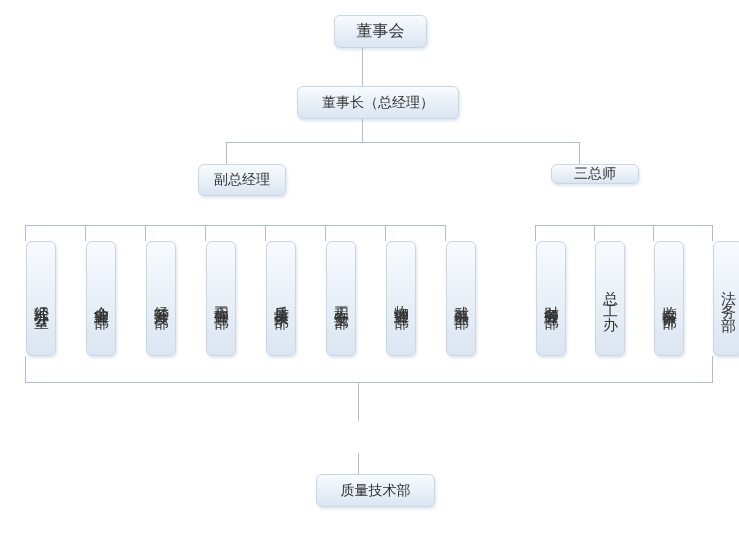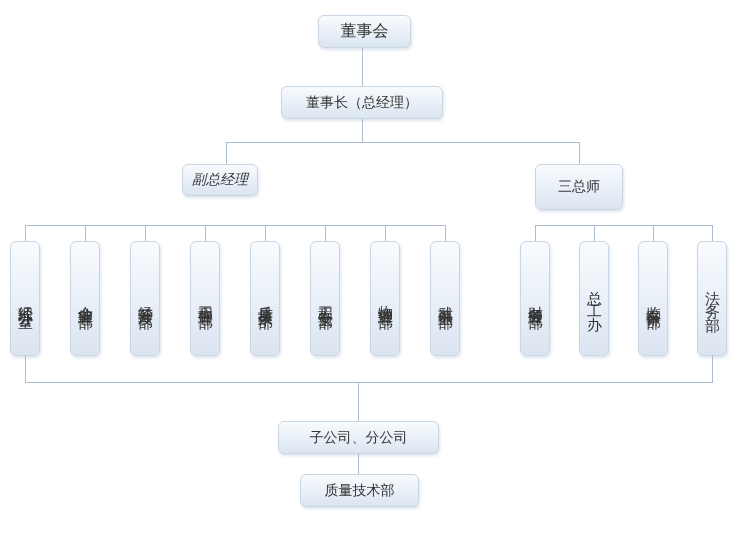--- a/index.html
+++ b/index.html
@@ -13,20 +13,21 @@
   .node {
     position:absolute;
     display:flex; align-items:center; justify-content:center;
     background:linear-gradient(180deg, var(--node-bg-top,#f8fbfe) 0%, var(--node-bg-bottom,#dbe5f1) 100%);
     border:1px solid var(--node-border,#c9d6e3);
     border-radius:6px;
     color:var(--text,#333333);
     box-shadow:1px 2px 3px rgba(160,180,205,0.35);
     box-sizing:border-box;
     white-space:nowrap;
+    margin-left:16px;
   }
   .hnode { height:33px; font-size:14px; }
   .dept  { top:241px; width:30px; height:115px; font-size:15px; }
   .dept span { writing-mode:vertical-rl; text-orientation:upright; letter-spacing:2px; }
   .spread span { letter-spacing:13px; }
   .line { position:absolute; background:var(--line,#aebdd3); }
   .lh { height:1px; }
   .lv { width:1px; }
 </style>
 </head>
@@ -63,24 +64,24 @@
   <div class="line lv" style="left:358px; top:453px; height:21px;"></div>
 
   <div class="node hnode" style="left:318px; top:15px; width:93px; font-size:16px;">
     <span>董事会</span>
   </div>
 
   <div class="node hnode" style="left:281px; top:86px; width:162px;">
     <span>董事长（总经理）</span>
   </div>
 
-  <div class="node hnode" style="left:182px; top:164px; width:76px; height:32px;font-style:italic;">
+  <div class="node hnode" style="left:182px; top:164px; width:88px; height:32px;">
     <span>副总经理</span>
   </div>
-  <div class="node hnode" style="left:535px; top:164px; width:88px; height:46px;">
+  <div class="node hnode" style="left:535px; top:164px; width:88px; height:20px;">
     <span>三总师</span>
   </div>
 
   <div class="node dept" style="left:10px;">
     <span>经理办公室</span>
   </div>
   <div class="node dept" style="left:70px;">
     <span>企业管理部</span>
   </div>
   <div class="node dept" style="left:130px;">
@@ -108,20 +109,17 @@
   <div class="node dept spread" style="left:579px;">
     <span>总工办</span>
   </div>
   <div class="node dept" style="left:638px;">
     <span>监察审计部</span>
   </div>
   <div class="node dept spread" style="left:697px;">
     <span>法务部</span>
   </div>
 
-  <div class="node hnode" style="left:278px; top:421px; width:161px;">
-    <span>子公司、分公司</span>
-  </div>
   <div class="node hnode" style="left:300px; top:474px; width:119px;">
     <span>质量技术部</span>
   </div>
 
 </div>
 
 </body></html>

